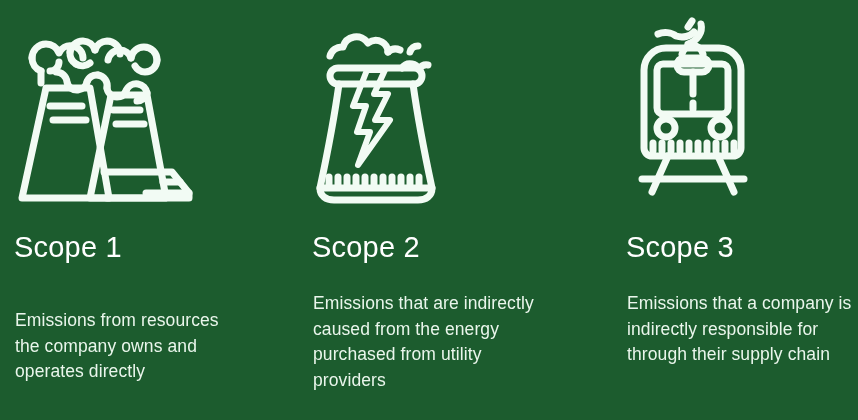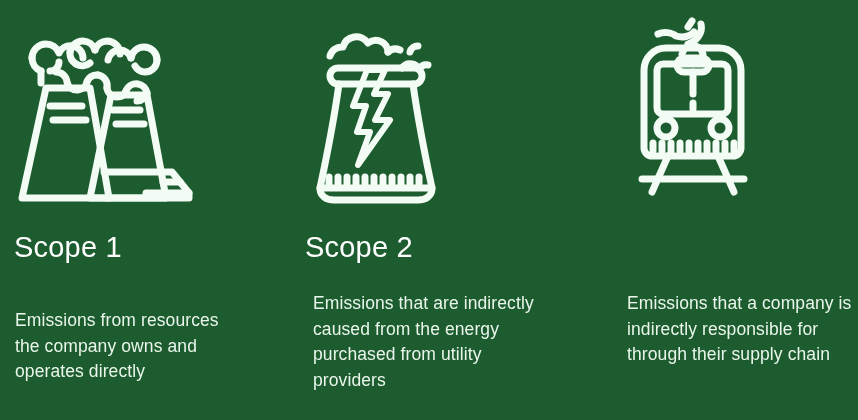--- a/index.html
+++ b/index.html
@@ -64,21 +64,21 @@
   .scope-title {
     position: absolute;
     color: #ffffff;
     font-size: 29px;
     font-weight: 400;
     letter-spacing: 0.2px;
     line-height: 34px;
     white-space: nowrap;
   }
   .col-1 .scope-title { left: 14px; top: 230px; }
-  .col-2 .scope-title { left: 5px; top: 230px; text-align: center; }
+  .col-2 .scope-title { left: 12px; top: 230px; text-align: center; }
   .col-3 .scope-title { left: 14px; top: 230px; }
 
   .scope-desc {
     position: absolute;
     color: #eaf6ec;
     font-size: 17.5px;
     font-weight: 400;
     line-height: 25.5px;
     letter-spacing: 0.1px;
   }
@@ -210,17 +210,18 @@
           <path d="M99 133 L99 141"></path>
           <path d="M108 133 L108 141"></path>
         </g>
 
         <path class="ln" d="M42 146 L26 182"></path>
         <path class="ln" d="M92 146 L108 182"></path>
         <path class="ln" d="M16 169 L118 169"></path>
       </svg>
     </div>
 
+    <div class="scope-title">Scope 3</div>
 
     <div class="scope-desc">Emissions that a company is indirectly responsible for through their supply chain</div>
   </div>
 
 </div>
 
 </body></html>

